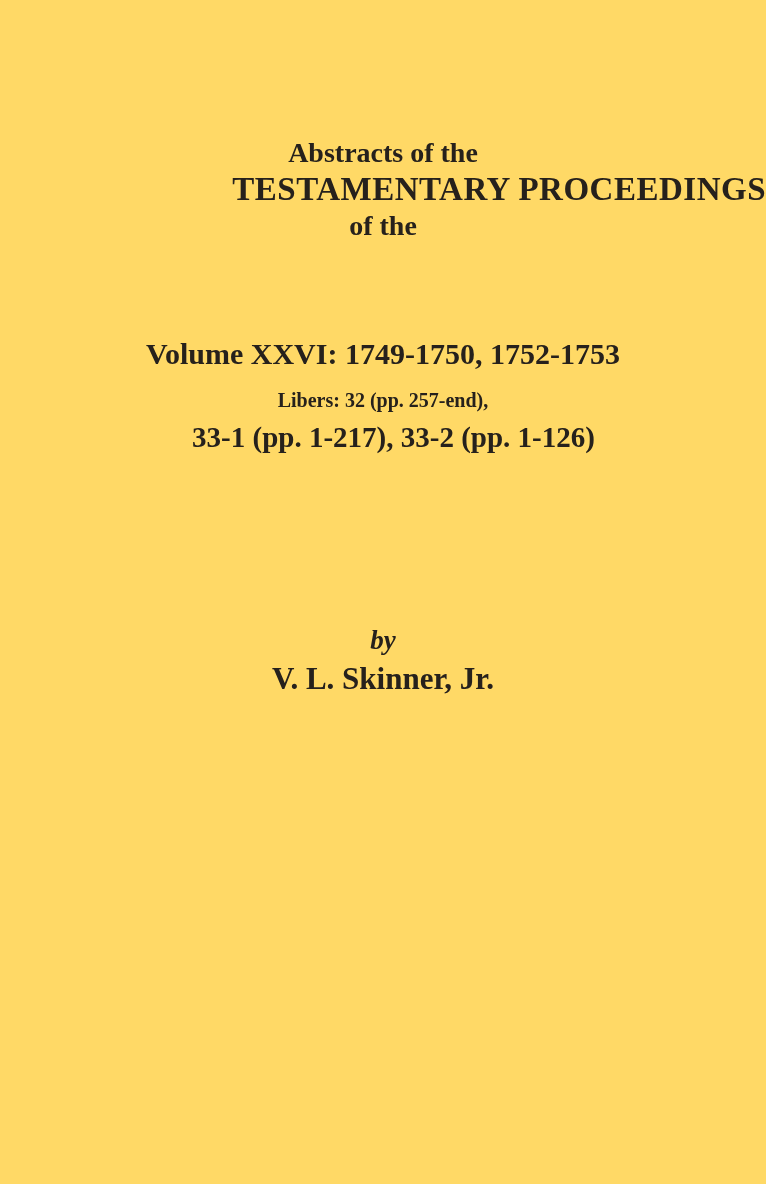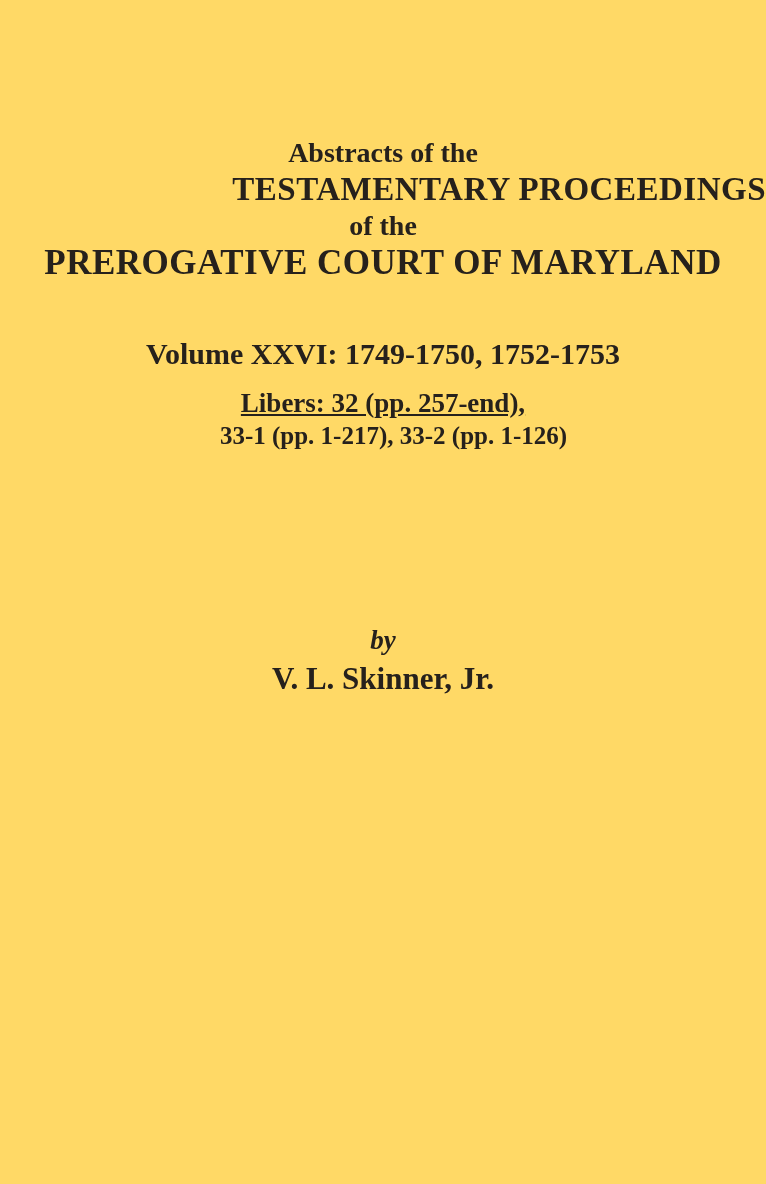--- a/index.html
+++ b/index.html
@@ -27,31 +27,30 @@
     text-align: center;
     font-weight: bold;
     white-space: nowrap;
     line-height: 1.1;
   }
   .title-1 { top: 138px; font-size: 28px; }
   .title-2 { top: 171px; font-size: 33px; letter-spacing: 0.5px; text-align: right; }
   .title-3 { top: 211px; font-size: 28px; text-align: center; }
   .title-4 { top: 244px; font-size: 35px; letter-spacing: 0.5px; }
   .volume  { top: 337px; font-size: 30px; }
-  .libers-1 { top: 389px; font-size: 27px; text-decoration: underline; }
-  .libers-2 { top: 422px; font-size: 25px; padding-left: 21px; }
+  .libers-1 { top: 389px; font-size: 20px; }
+  .libers-2 { top: 422px; font-size: 29px; padding-left: 21px; }
   .byline  { top: 626px; font-size: 27px; font-style: italic; }
   .author  { top: 662px; font-size: 31px; }
 </style>
 </head>
 <body>
 
 <div class="cover">
   <div class="line title-1">Abstracts of the</div>
   <div class="line title-2">TESTAMENTARY PROCEEDINGS</div>
   <div class="line title-3">of the</div>
-  <div class="line title-4">PREROGATIVE COURT OF MARYLAND</div>
   <div class="line volume">Volume XXVI: 1749-1750, 1752-1753</div>
   <div class="line libers-1">Libers: 32 (pp. 257-end),</div>
   <div class="line libers-2">33-1 (pp. 1-217), 33-2 (pp. 1-126)</div>
   <div class="line byline">by</div>
   <div class="line author">V. L. Skinner, Jr.</div>
 </div>
 
 </body></html>

